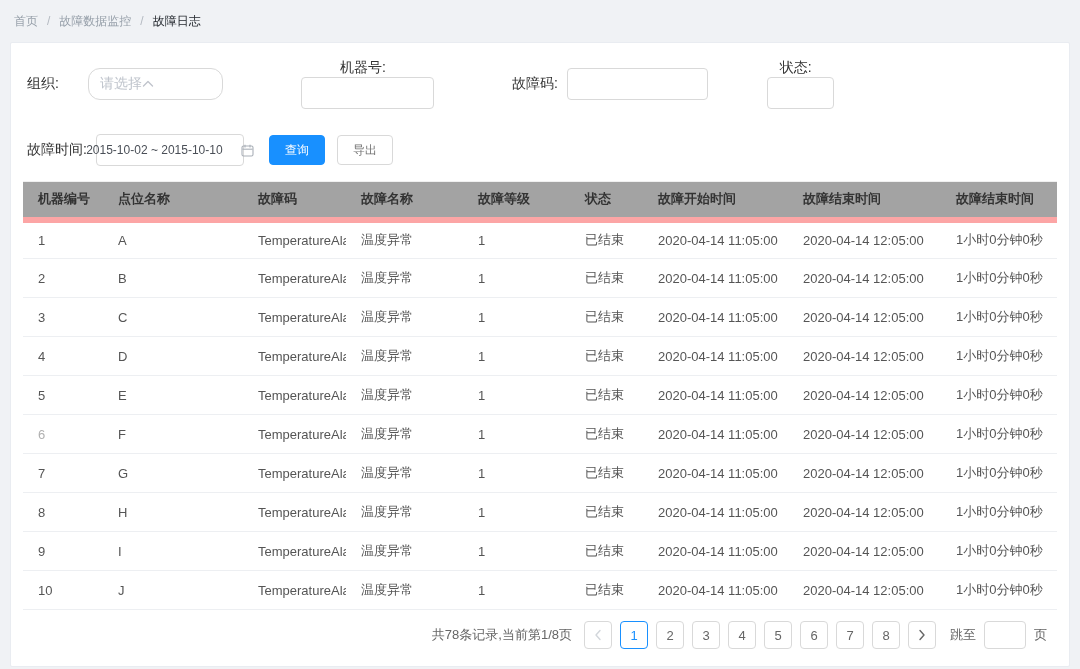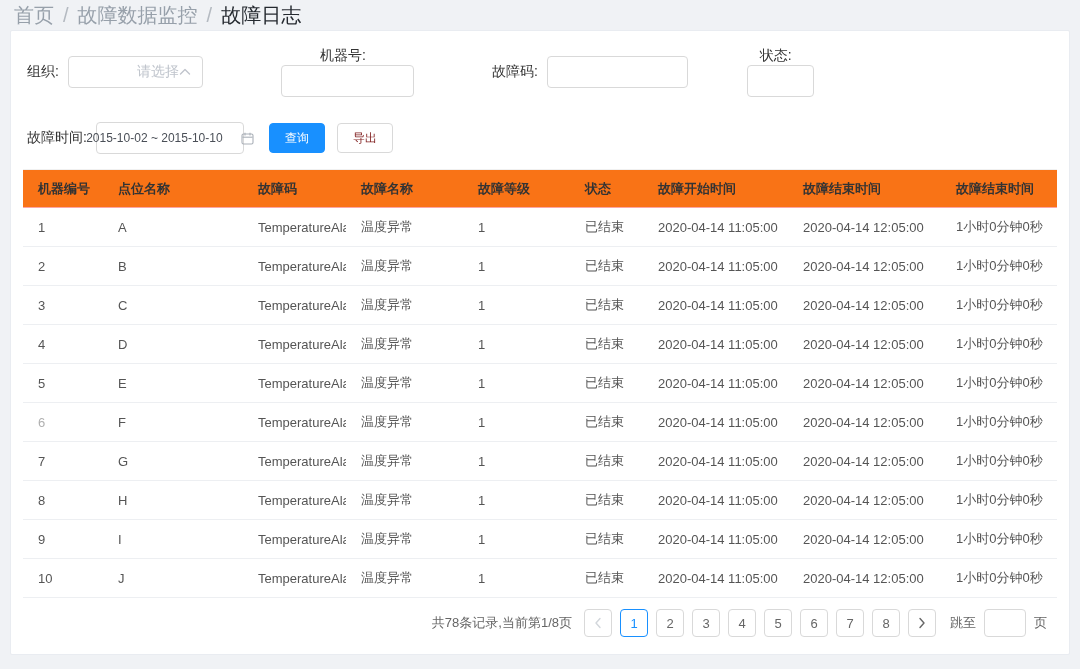--- a/index.html
+++ b/index.html
@@ -5,26 +5,26 @@
   * { box-sizing: border-box; margin: 0; padding: 0; }
   html, body { width: 1080px; height: 669px; overflow: hidden; }
   body {
     background: #f0f2f5;
     font-family: "Liberation Sans", "DejaVu Sans", sans-serif;
     color: #333;
   }
 
   
   .breadcrumb {
-    height: 30px;
+    height: 42px;
     display: flex;
     align-items: center;
     gap: 9px;
     padding: 0 14px;
-    font-size: 20px;
+    font-size: 12px;
   }
   .bc-item { color: #97a0aa; cursor: pointer; }
   .bc-item.current { color: #24292f; font-weight: 500; cursor: default; }
   .bc-sep { color: #b4bac1; }
 
   
   .card {
     margin: 0 10px;
     height: 625px;
     background: #fff;
@@ -37,25 +37,26 @@
   .filter-row { display: flex; align-items: center; }
   .filter-row.row1 { margin-bottom: 25px; gap: 21px; }
   .fg { display: flex; align-items: center; }
   .fg-machine { margin-left: 57px; flex-direction: column; }
   .fg-code { margin-left: 57px; }
   .fg-status { margin-left: 38px; flex-direction: column; }
   .f-label { font-size: 14px; color: #333; margin-right: 9px; white-space: nowrap; }
 
   .select {
     width: 135px; height: 32px;
-    border: 1px solid #d9d9d9; border-radius: 4px;
-    background: #fff;
-    display: flex; align-items: center; justify-content: flex-end;
+    border: 1px solid #d9d9d9; border-radius: 12px;
+    background: #fff;
+    display: flex; align-items: center; justify-content: flex-start;
     padding: 0 11px;
     cursor: pointer;
+    margin-left: 20px;
   }
   .placeholder { color: #bfc4cc; font-size: 14px; }
   .chevron svg { display: block; }
 
   .txt-input {
     height: 32px;
     border: 1px solid #d9d9d9; border-radius: 4px;
     background: #fff;
     padding: 0 10px;
     font-size: 14px; color: #333;
@@ -89,40 +90,40 @@
   .btn-primary {
     margin-left: 25px;
     background: #1890ff;
     border: 1px solid #1890ff;
     color: #fff;
   }
   .btn-default {
     margin-left: 12px;
     background: #fff;
     border: 1px solid #d9d9d9;
-    color: #7f1d1d;
+    color: #737373;
   }
 
   
   .data-table {
     width: calc(100% - 24px);
     margin: 15px 12px 0;
     border-collapse: collapse;
     table-layout: fixed;
     font-size: 13px;
   }
   .data-table th {
-    background: #f97316;
+    background: #a3a3a3;
     text-align: left;
     font-weight: 600;
     color: #333;
     height: 38px;
     padding: 0 8px 0 15px;
     border-top: 1px solid #f0f0f0;
-    border-bottom: 1px solid #fca5a5;
+    border-bottom: 6px solid #fca5a5;
     white-space: nowrap;
   }
   .data-table td {
     height: 39px;
     padding: 0 8px 0 15px;
     color: #555;
     border-bottom: 1px solid #edeff2;
     white-space: nowrap;
     overflow: hidden;
   }

